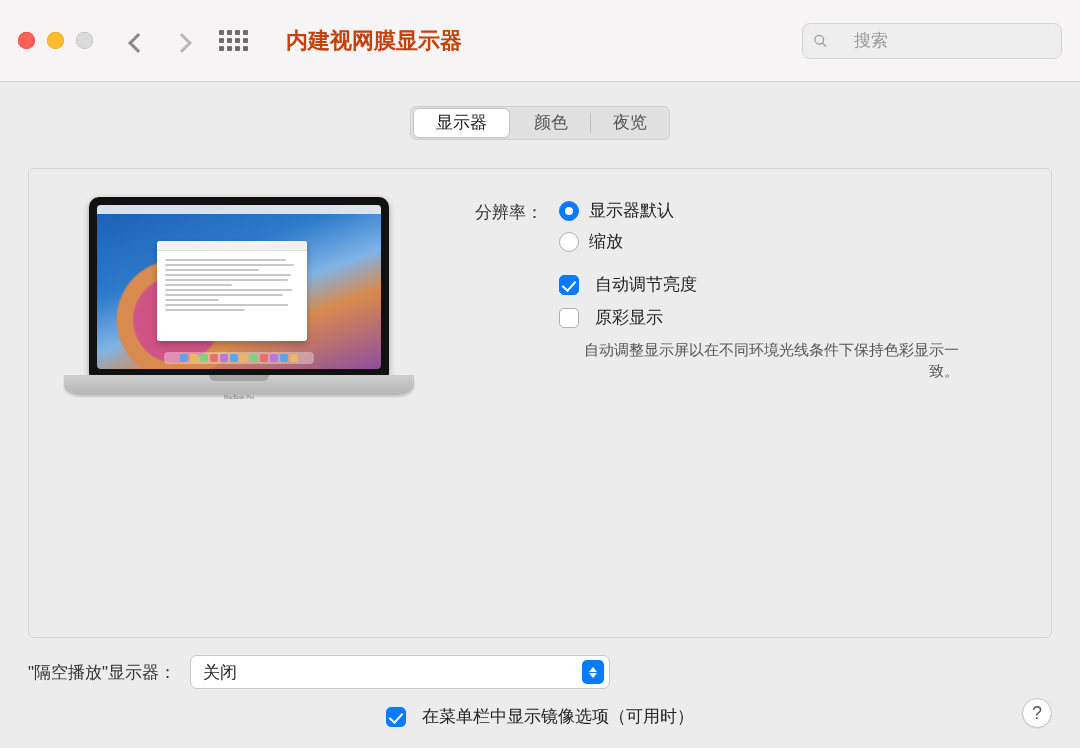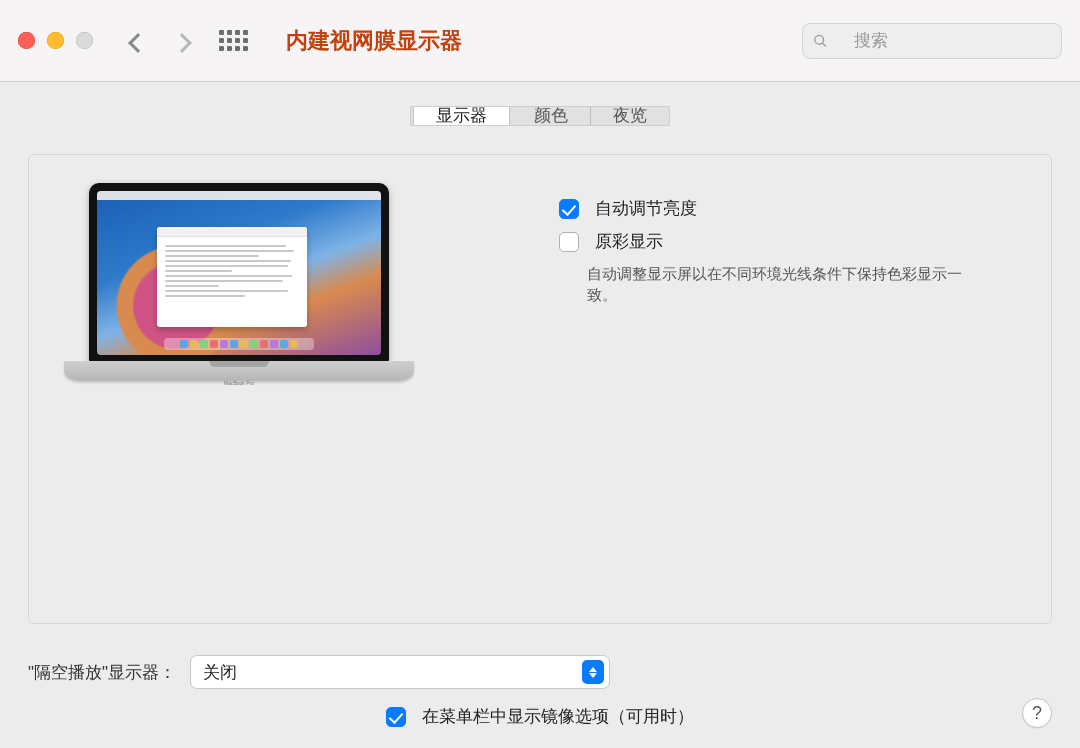--- a/index.html
+++ b/index.html
@@ -58,22 +58,22 @@
 
   
   .content { padding: 24px 28px 0 28px; position:relative; height: calc(100% - 82px);}
   
   
   .tabs-wrap { display:flex; justify-content:center; }
   .tabs {
     display:flex; align-items:center;
     background:#e1e1e1;
     border:1px solid #cfcfcf;
-    border-radius:1px;
-    height: 20px;
+    border-radius:6px;
+    height: 34px;
     overflow:hidden;
   }
   .tabs .tab {
     padding: 0 22px;
     line-height: 30px;
     font-size: 17px;
     color:#555;
     cursor:pointer;
   }
   .tabs .sep {
@@ -375,36 +375,49 @@
           </div>
         </div>
         <div class="base"></div>
         <div class="notch"></div>
         <div class="foot">MacBook Pro</div>
       </div>
     </div>
 
     <div class="form-col">
 
+      <div class="row">
+        <div class="label">分辨率：</div>
+        <div class="field">
+          <div class="radio-line">
+            <div class="radio checked"></div>
+            <span>显示器默认</span>
+          </div>
+          <div class="radio-line">
+            <div class="radio"></div>
+            <span>缩放</span>
+          </div>
+        </div>
+      </div>
 
 
       <div class="row" style="margin-top:12px;">
         <div class="label"></div>
         <div class="field">
           <div class="check-line">
             <div class="check checked"></div>
             <span>自动调节亮度</span>
           </div>
           <div class="check-line">
             <div class="check"></div>
             <div class="check-body">
               <span>原彩显示</span>
             </div>
           </div>
-          <div class="desc" style="margin-left:28px;">自动调整显示屏以在不同环境光线条件下保持色彩显示一致。</div>
+          <div class="desc" style="margin-left:20px;text-align:right;">自动调整显示屏以在不同环境光线条件下保持色彩显示一致。</div>
         </div>
       </div>
 
     </div>
   </div>
 
   <div class="bottom">
     <div class="airplay-row">
       <span class="airplay-label">"隔空播放"显示器：</span>
       <div class="select">

